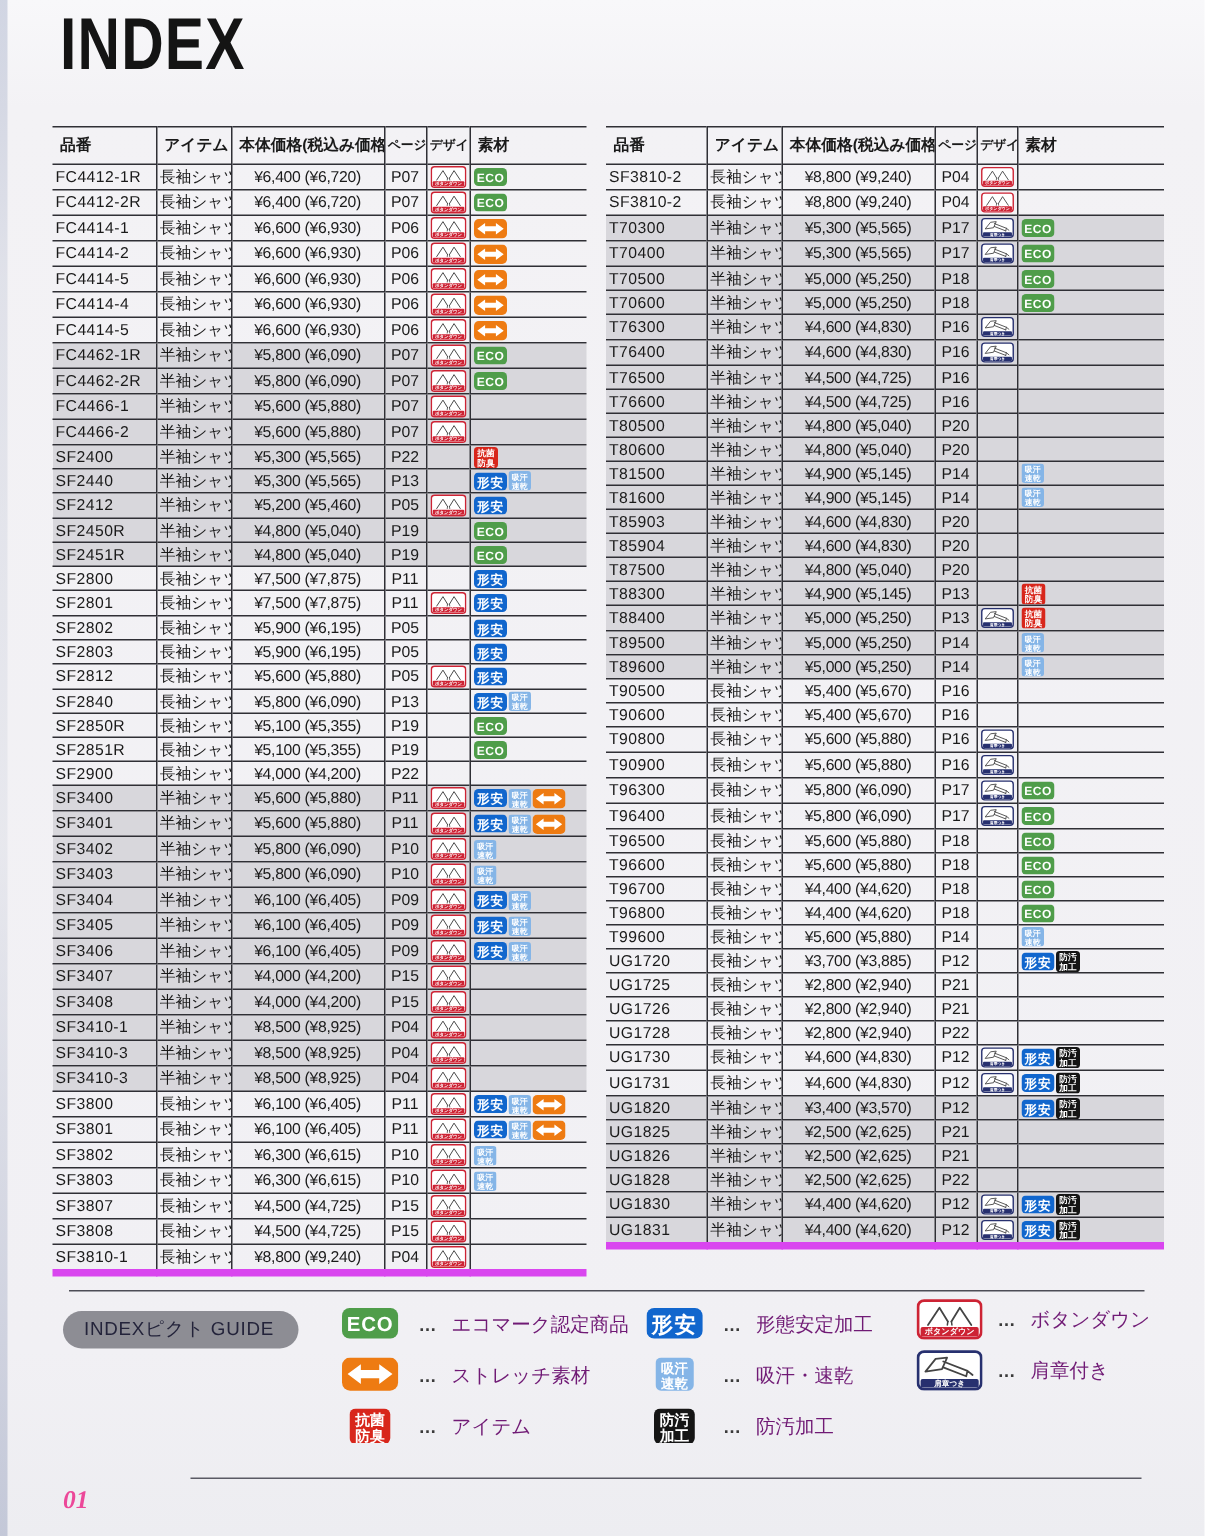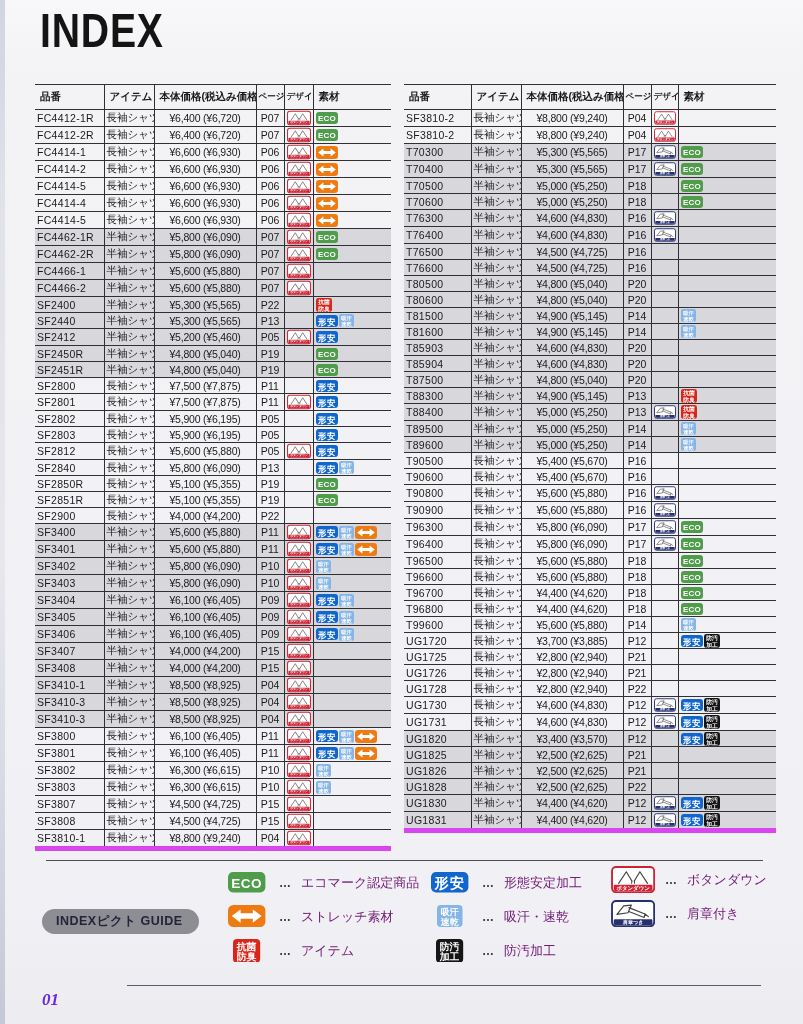--- a/index.html
+++ b/index.html
@@ -27,31 +27,31 @@
   tr.short td{background:#d8d7dc;}
   td.code{padding-left:5px;letter-spacing:.3px;}
   td.item{font-size:9px;text-align:center;padding:0 1px;}
   td.price{text-align:center;letter-spacing:-.2px;}
   td.pagecol{text-align:center;font-size:10px;}
   td.iconcell{padding:0 1px;line-height:0;}
   .icons{display:flex;align-items:center;gap:1px;}
   .rule1{position:absolute;left:46px;top:860px;width:717px;border-top:1.5px solid #4d4d56;}
   .rule2{position:absolute;left:127px;top:985px;width:634px;border-top:1.2px solid #5a5a64;}
   .guide-pill{position:absolute;left:42px;top:874px;background:#8d8d94;color:#23233a;
-    font-weight:bold;font-size:12.5px;padding:4px 16px 4px 14px;border-radius:14px;letter-spacing:.5px;margin-top:35px;}
+    font-weight:normal;font-size:12.5px;padding:4px 16px 4px 14px;border-radius:14px;letter-spacing:.5px;}
   .legend-col{position:absolute;display:flex;flex-direction:column;gap:7px;}
   #lcol1{left:224px;top:869px;}
   #lcol2{left:427px;top:869px;}
   #lcol3{left:610px;top:866px;}
   .litem{display:flex;align-items:center;gap:9px;height:27px;}
   .licon{width:46px;display:flex;justify-content:center;align-items:center;line-height:0;}
   .ldots{font-size:12px;font-weight:bold;color:#3a3a3a;letter-spacing:1px;}
   .ltext{font-size:13px;color:#701a75;}
   .page-num{position:absolute;left:42px;top:990px;font-family:"Liberation Serif","DejaVu Serif",serif;
-    font-style:italic;font-weight:bold;font-size:17px;color:#6d28d9;}
+    font-style:italic;font-weight:bold;font-size:17px;color:#ec4899;}
 </style>
 </head>
 <body>
 
 <div class="scan-edge"></div>
 
 <div class="title">INDEX</div>
 
 <table class="idx" id="table-left">
   <colgroup>

